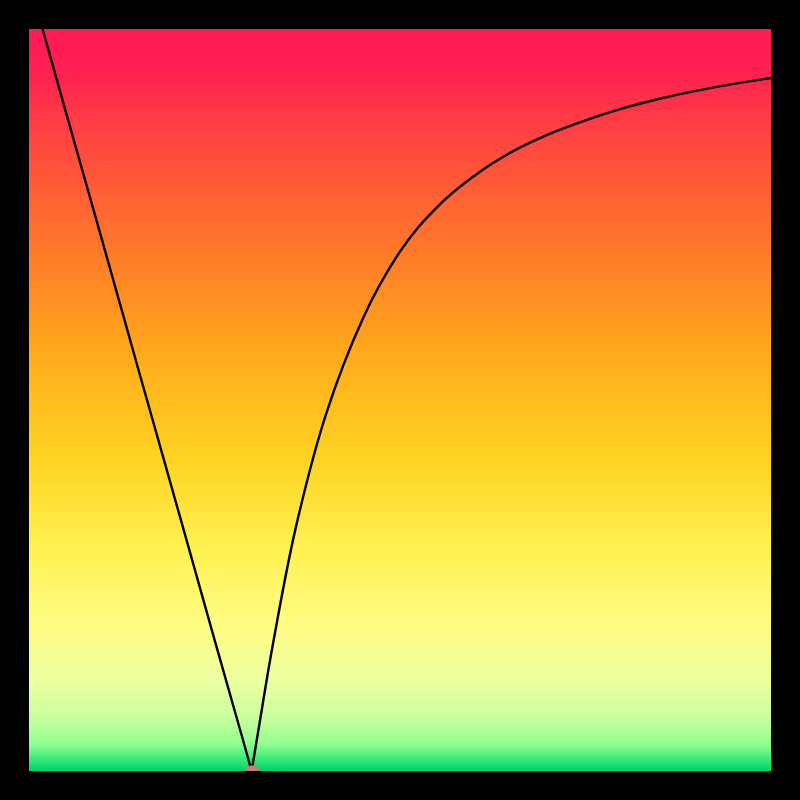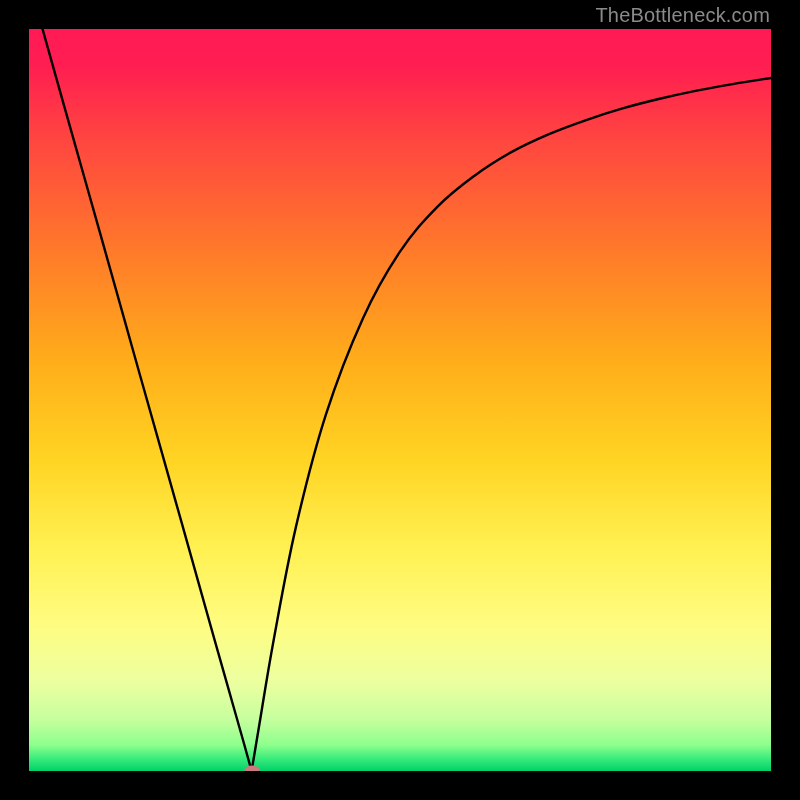--- a/index.html
+++ b/index.html
@@ -52,21 +52,20 @@
     height: 11px;
     border-radius: 7px / 5px;
     background: #cc7a80;
     transform: translate(-50%, -50%);
   }
 </style>
 </head>
 <body>
 
 <div class="frame">
-  <div class="watermark">TheBottleneck.com</div>
   <div class="plot-area">
     <svg class="gradient" viewBox="0 0 742 742" preserveAspectRatio="none">
       <defs>
         <linearGradient id="bg-grad" x1="0" y1="0" x2="0" y2="1">
             <stop offset="0%" stop-color="#ff1a55"></stop>
             <stop offset="5%" stop-color="#ff1e51"></stop>
             <stop offset="15%" stop-color="#ff4640"></stop>
             <stop offset="30%" stop-color="#ff7a2a"></stop>
             <stop offset="45%" stop-color="#ffae1a"></stop>
             <stop offset="57.99999999999999%" stop-color="#ffd423"></stop>

